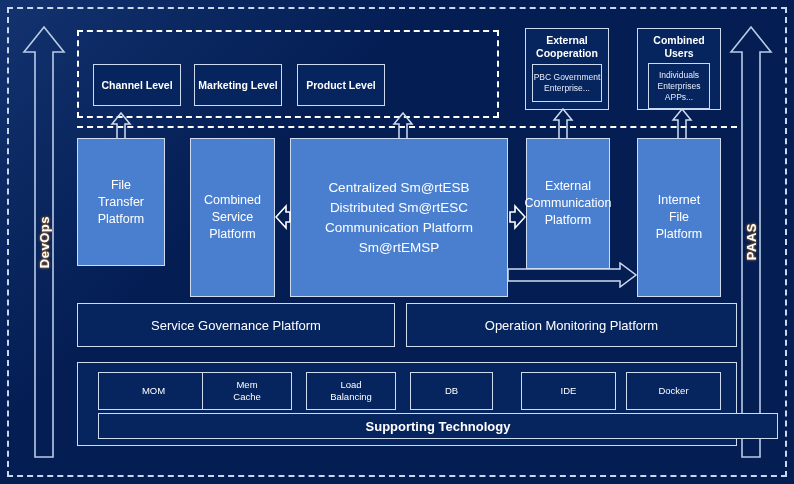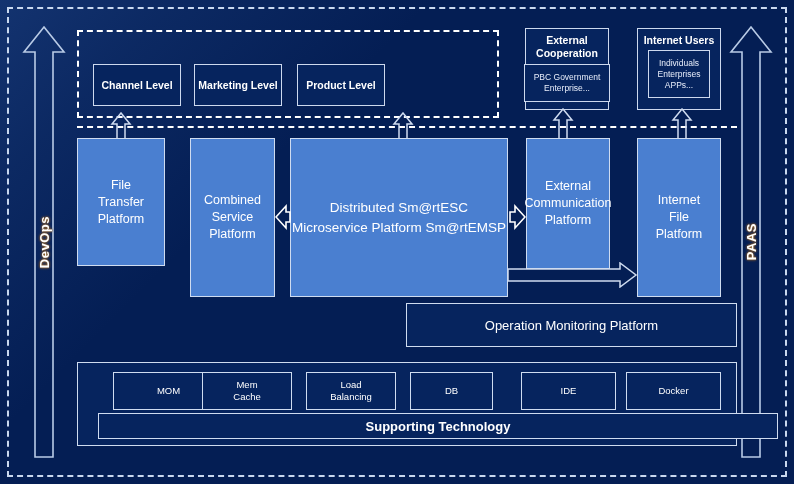--- a/index.html
+++ b/index.html
@@ -204,31 +204,31 @@
   </div>
   <div class="level-box" style="left:297px;width:88px;">
     <span>Product Level</span>
   </div>
 
   <div class="actor-box" style="left:525px;top:28px;width:84px;height:82px;">
     <div class="actor-title">
       <div>External</div>
       <div>Cooperation</div>
     </div>
-    <div class="actor-inner" style="width:86px;height:38px;">
+    <div class="actor-inner" style="width:70px;height:38px;">
       <div>
         <div>PBC Government</div>
         <div>Enterprise...</div>
       </div>
     </div>
   </div>
 
   <div class="actor-box" style="left:637px;top:28px;width:84px;height:82px;">
     <div class="actor-title">
-      <div>Internet Users</div>
+      <div>Combined Users</div>
     </div>
     <div class="actor-inner" style="width:62px;height:48px;margin-top:3px;">
       <div>
         <div>Individuals</div>
         <div>Enterprises</div>
         <div>APPs...</div>
       </div>
     </div>
   </div>
 
@@ -266,22 +266,23 @@
   <div class="plat small" style="left:190px;top:138px;width:85px;height:159px;">
     <div>
       <div>Combined</div>
       <div>Service</div>
       <div>Platform</div>
     </div>
   </div>
 
   <div class="plat big" style="left:290px;top:138px;width:218px;height:159px;">
     <div>
+      <div>Centralized Sm@rtESB</div>
       <div>Distributed Sm@rtESC</div>
-      <div>Microservice Platform Sm@rtEMSP</div>
+      <div>Communication Platform Sm@rtEMSP</div>
     </div>
   </div>
 
   <div class="plat small" style="left:526px;top:138px;width:84px;height:131px;">
     <div>
       <div>External</div>
       <div>Communication</div>
       <div>Platform</div>
     </div>
   </div>
@@ -305,27 +306,30 @@
       <polygon points="17,16 7,5 7,11 2,11 2,21 7,21 7,27" fill="none" stroke="#ffffff" stroke-width="1.6"></polygon>
     </svg>
   </div>
 
   <div class="conn" style="left:508px;top:262px;width:130px;height:26px;">
     <svg width="130" height="26" viewBox="0 0 130 26">
       <polygon points="0,7 112,7 112,1 128,13 112,25 112,19 0,19" fill="none" stroke="#cfdcf0" stroke-width="1.5"></polygon>
     </svg>
   </div>
 
+  <div class="gov" style="left:77px;width:318px;">
+    <span>Service Governance Platform</span>
+  </div>
   <div class="gov" style="left:406px;width:331px;">
     <span>Operation Monitoring Platform</span>
   </div>
 
   <div class="support-outer">
 
-    <div class="tech-box" style="left:35px;width:111px;">
+    <div class="tech-box" style="left:20px;width:111px;">
       <div>
         <div>MOM</div>
         <div></div>
       </div>
     </div>
 
     <div class="tech-box" style="left:124px;width:90px;">
       <div>
         <div>Mem</div>
         <div>Cache</div>

